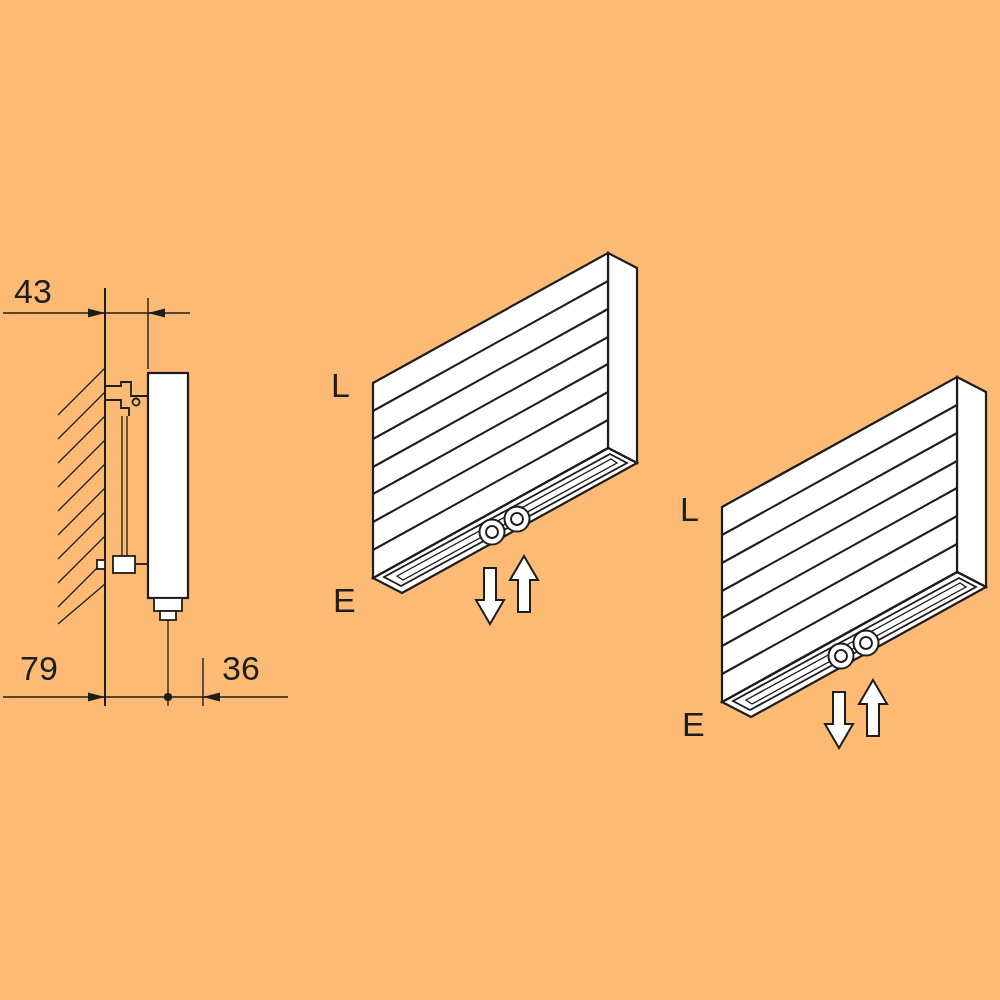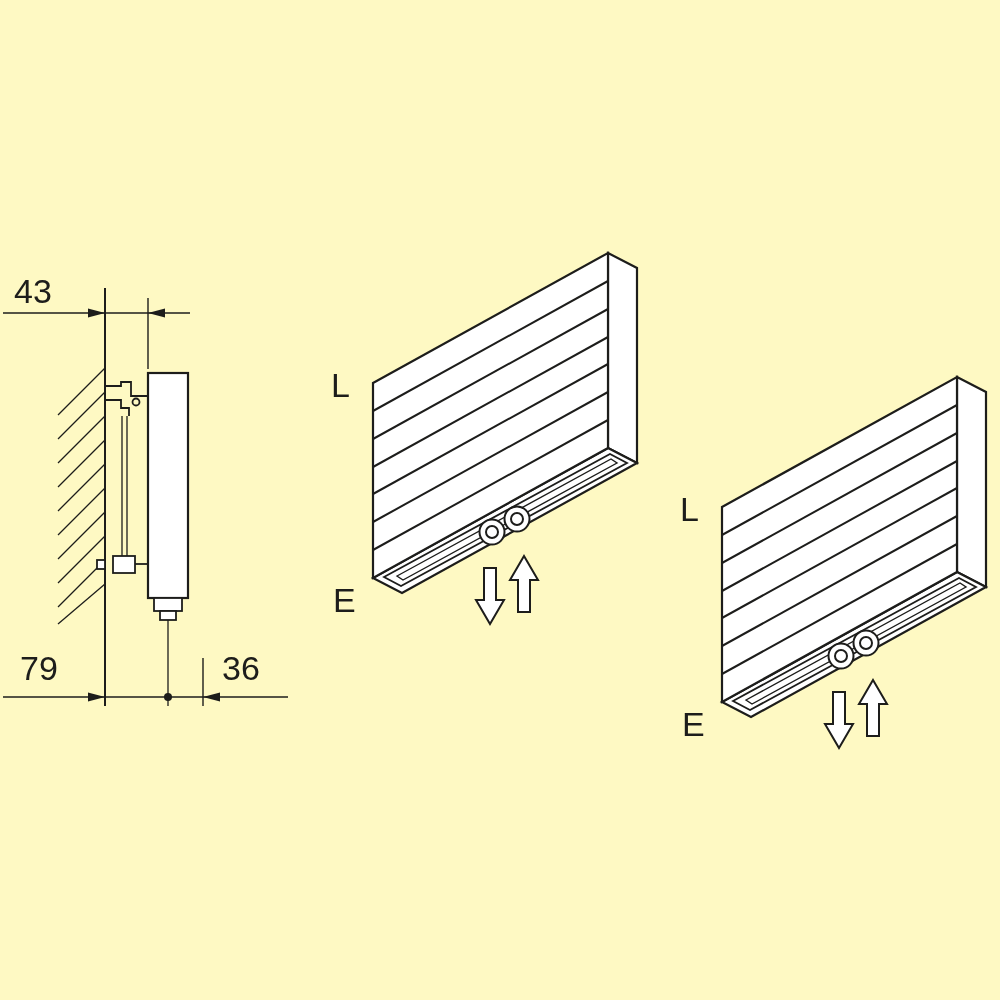--- a/index.html
+++ b/index.html
@@ -1,19 +1,19 @@
 <!DOCTYPE html>
 <html><head>
 <meta charset="utf-8">
 <style>
   html, body { margin: 0; padding: 0; background: #ffffff; }
   .canvas {
     width: 1000px; height: 1000px;
     position: relative;
-    background: #fef9c3;
+    background: #fdba74;
     overflow: hidden;
   }
   svg { display: block; }
   text {
     font-family: "Liberation Sans", "DejaVu Sans", sans-serif;
     fill: #1d1d1b;
   }
   .dim-text  { font-size: 34px; }
   .port-text { font-size: 34px; }
   .ln   { stroke: #1d1d1b; fill: none; }

